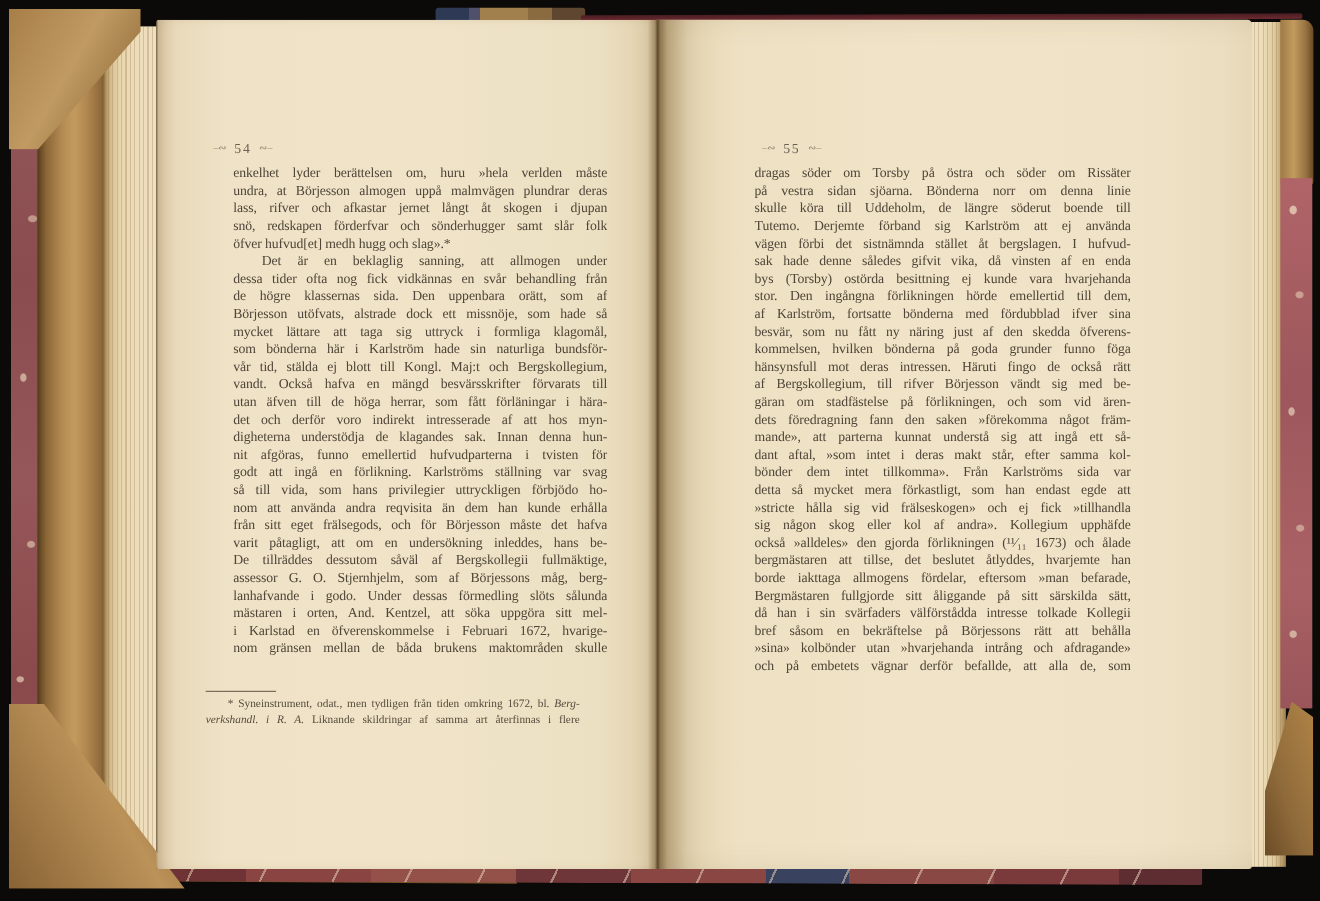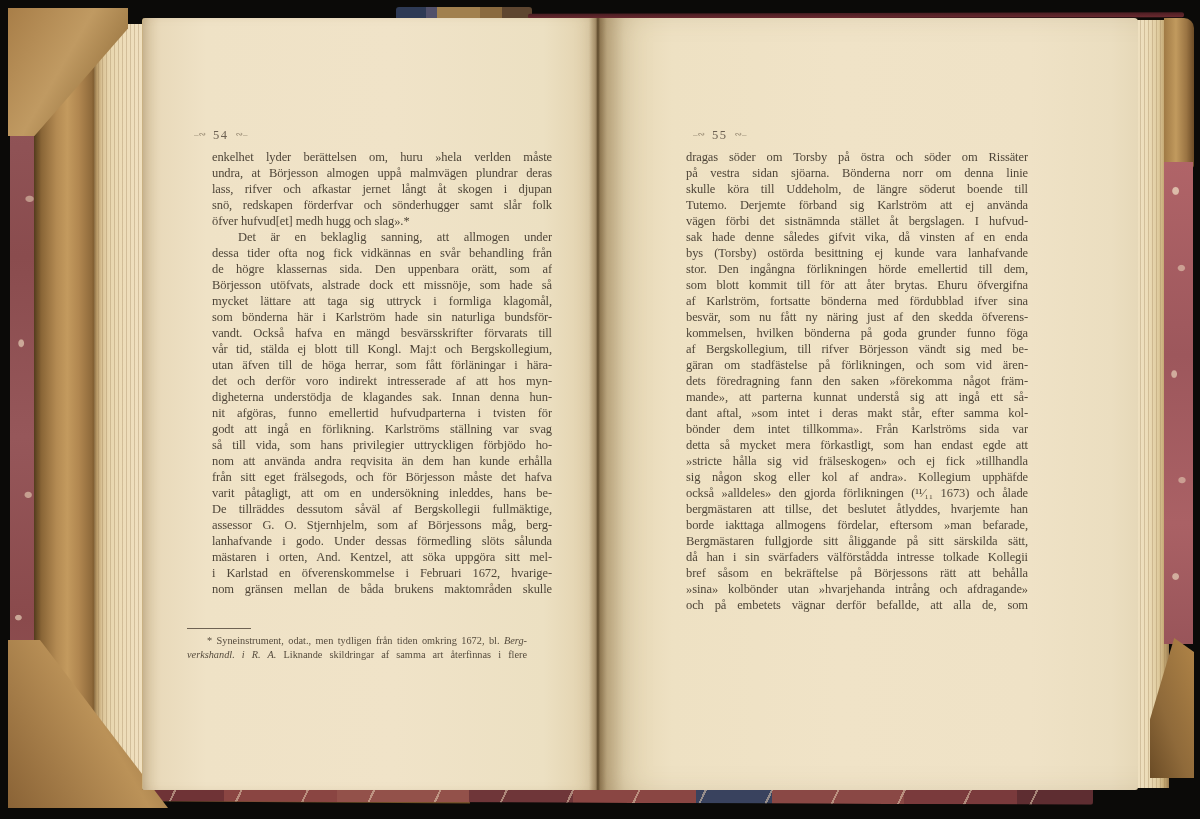--- a/index.html
+++ b/index.html
@@ -133,22 +133,22 @@
           <div class="tline">undra, at Börjesson almogen uppå malmvägen plundrar deras</div>
           <div class="tline">lass, rifver och afkastar jernet långt åt skogen i djupan</div>
           <div class="tline">snö, redskapen förderfvar och sönderhugger samt slår folk</div>
           <div class="tline flush">öfver hufvud[et] medh hugg och slag».*</div>
           <div class="tline indent">Det är en beklaglig sanning, att allmogen under</div>
           <div class="tline">dessa tider ofta nog fick vidkännas en svår behandling från</div>
           <div class="tline">de högre klassernas sida.  Den uppenbara orätt, som af</div>
           <div class="tline">Börjesson utöfvats, alstrade dock ett missnöje, som hade så</div>
           <div class="tline">mycket lättare att taga sig uttryck i formliga klagomål,</div>
           <div class="tline">som bönderna här i Karlström hade sin naturliga bundsför-</div>
+          <div class="tline">vår tid, stälda ej blott till Kongl. Maj:t och Bergskollegium,</div>
           <div class="tline">vandt.  Också hafva en mängd besvärsskrifter förvarats till</div>
-          <div class="tline">vår tid, stälda ej blott till Kongl. Maj:t och Bergskollegium,</div>
           <div class="tline">utan äfven till de höga herrar, som fått förläningar i hära-</div>
           <div class="tline">det och derför voro indirekt intresserade af att hos myn-</div>
           <div class="tline">digheterna understödja de klagandes sak.  Innan denna hun-</div>
           <div class="tline">nit afgöras, funno emellertid hufvudparterna i tvisten för</div>
           <div class="tline">godt att ingå en förlikning.  Karlströms ställning var svag</div>
           <div class="tline">så till vida, som hans privilegier uttryckligen förbjödo ho-</div>
           <div class="tline">nom att använda andra reqvisita än dem han kunde erhålla</div>
           <div class="tline">från sitt eget frälsegods, och för Börjesson måste det hafva</div>
           <div class="tline">varit påtagligt, att om en undersökning inleddes, hans be-</div>
           <div class="tline">De tillräddes dessutom såväl af Bergskollegii fullmäktige,</div>
@@ -171,26 +171,26 @@
       <div class="pagehead">
         <span class="orn">–∾</span><span class="pnum">55</span><span class="orn">∾–</span>
       </div>
       <div class="body-text">
           <div class="tline">dragas söder om Torsby på östra och söder om Rissäter</div>
           <div class="tline">på vestra sidan sjöarna.  Bönderna norr om denna linie</div>
           <div class="tline">skulle köra till Uddeholm, de längre söderut boende till</div>
           <div class="tline">Tutemo.  Derjemte förband sig Karlström att ej använda</div>
           <div class="tline">vägen förbi det sistnämnda stället åt bergslagen.  I hufvud-</div>
           <div class="tline">sak hade denne således gifvit vika, då vinsten af en enda</div>
-          <div class="tline">bys (Torsby) ostörda besittning ej kunde vara lanhafvande</div>
+          <div class="tline">bys (Torsby) ostörda besittning ej kunde vara hvarjehanda</div>
           <div class="tline">stor.  Den ingångna förlikningen hörde emellertid till dem,</div>
-          <div class="tline">som blott kommit till för att åter brytas.  Ehuru öfvergifna</div>
           <div class="tline">af Karlström, fortsatte bönderna med fördubblad ifver sina</div>
           <div class="tline">besvär, som nu fått ny näring just af den skedda öfverens-</div>
           <div class="tline">kommelsen, hvilken bönderna på goda grunder funno föga</div>
+          <div class="tline">hänsynsfull mot deras intressen.  Häruti fingo de också rätt</div>
           <div class="tline">af Bergskollegium, till rifver Börjesson vändt sig med be-</div>
           <div class="tline">gäran om stadfästelse på förlikningen, och som vid ären-</div>
           <div class="tline">dets föredragning fann den saken »förekomma något främ-</div>
           <div class="tline">mande», att parterna kunnat understå sig att ingå ett så-</div>
           <div class="tline">dant aftal, »som intet i deras makt står, efter samma kol-</div>
           <div class="tline">bönder dem intet tillkomma».  Från Karlströms sida var</div>
           <div class="tline">detta så mycket mera förkastligt, som han endast egde att</div>
           <div class="tline">»stricte hålla sig vid frälseskogen» och ej fick »tillhandla</div>
           <div class="tline">sig någon skog eller kol af andra».  Kollegium upphäfde</div>
           <div class="tline">också »alldeles» den gjorda förlikningen (¹¹⁄₁₁ 1673) och ålade</div>

